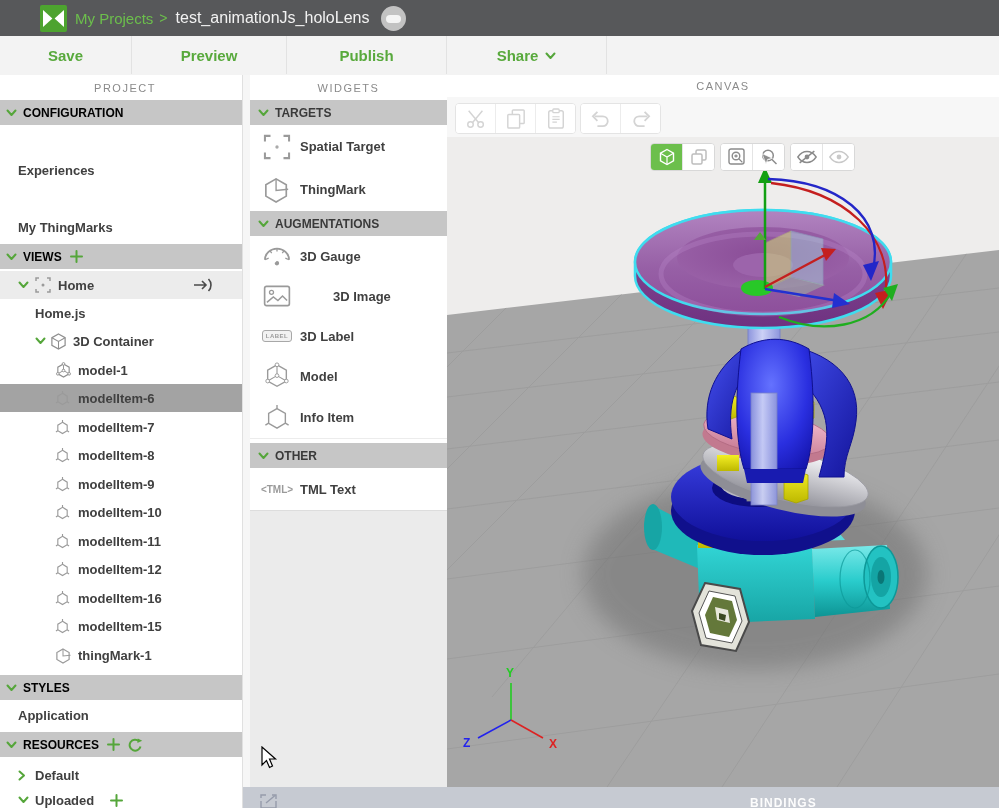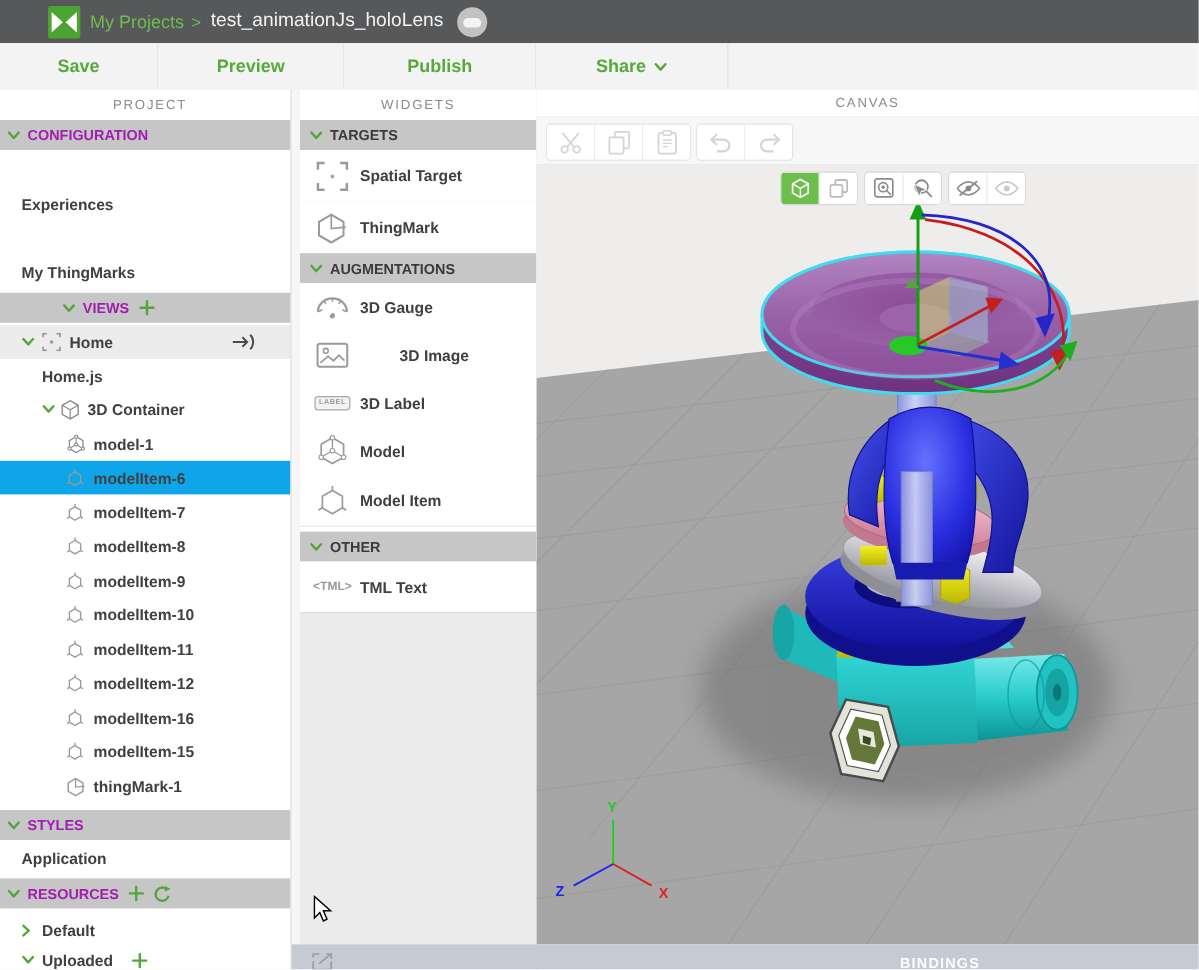--- a/index.html
+++ b/index.html
@@ -18,32 +18,32 @@
   .menubar{position:absolute;left:0;top:36px;width:999px;height:39px;background:#f3f3f3;border-bottom:1px solid #d9d9d9;}
   .mbtn{position:absolute;top:0;height:38px;display:flex;align-items:center;justify-content:center;
         color:#58a93c;font-size:15px;font-weight:700;cursor:pointer;border-right:1px solid #e2e2e2;background:#f3f3f3;}
   .mbtn .chev{margin-left:7px;margin-top:2px;}
   
   .panel-h{position:absolute;left:0;top:0;width:100%;height:25px;display:flex;align-items:center;justify-content:center;
            color:#8a8a8a;font-size:11px;letter-spacing:1.5px;background:#fff;}
   .project{position:absolute;left:0;top:75px;width:250px;height:733px;background:#fff;border-right:1px solid #cfcfcf;}
   .proj-scroll{position:absolute;right:0;top:0;width:7px;height:733px;background:#f6f6f6;border-left:1px solid #e0e0e0;}
   .secbar{position:absolute;left:0;width:243px;height:25px;background:#c6c6c6;display:flex;align-items:center;
-          color:#a21caf;font-size:12px;font-weight:700;cursor:pointer;}
+          color:#000000;font-size:12px;font-weight:700;cursor:pointer;}
   .secbar .chev{margin:0 6px 0 6px;}
   .secbar .acticon{margin-left:8px;display:inline-flex;}
   .pitem{position:absolute;left:0;width:243px;height:28px;display:flex;align-items:center;
          color:#404040;font-size:13px;font-weight:700;cursor:pointer;}
   .pitem .txt{margin-left:18px;}
   .trow{position:absolute;left:0;width:243px;height:28px;display:flex;align-items:center;
         color:#404040;font-size:13px;font-weight:700;cursor:pointer;}
   .trow .chev{position:absolute;}
   .trow .nicon{position:absolute;display:inline-flex;}
   .trow .tl{position:absolute;}
-  .row-sel{background:#0ea5e9;text-decoration:underline;}
+  .row-sel{background:#a3a3a3;text-decoration:underline;}
   .row-home{background:#ececec;}
   .viewarrow{position:absolute;right:28px;top:7px;}
   
   .widgets{position:absolute;left:250px;top:75px;width:197px;height:733px;background:#fff;border-right:1px solid #cfcfcf;}
   .wsecbar{position:absolute;left:0;width:197px;height:25px;background:#c6c6c6;display:flex;align-items:center;
            color:#3a3a3a;font-size:12px;font-weight:700;cursor:pointer;}
   .wsecbar .chev{margin:0 6px 0 8px;}
   .witem{position:absolute;left:0;width:197px;display:flex;align-items:center;background:#fff;
          border-bottom:1px solid #ececec;color:#404040;font-size:13px;font-weight:700;cursor:grab;}
   .witem .wicon{width:34px;margin-left:10px;display:inline-flex;justify-content:center;flex:none;}
@@ -123,21 +123,21 @@
         </span>
     <span>CONFIGURATION</span>
   </div>
   <div class="pitem" style="top:81px;">
         <span class="txt">Experiences</span>
       </div>
   <div class="pitem" style="top:138px;">
         <span class="txt">My ThingMarks</span>
       </div>
 
-  <div class="secbar" style="top:169px;padding-left:46px;">
+  <div class="secbar" style="top:169px;">
     <span class="chev ic">
           <svg width="11" height="8" viewBox="0 0 11 8">
             <path d="M1.5 1.5L5.5 6 9.5 1.5" fill="none" stroke="#55a63a" stroke-width="2" stroke-linecap="round" stroke-linejoin="round"></path>
           </svg>
         </span>
     <span>VIEWS</span>
     <span class="acticon ic">
           <svg width="13" height="13" viewBox="0 0 13 13">
             <path d="M6.5 1v11M1 6.5h11" stroke="#55a63a" stroke-width="2" stroke-linecap="round"></path>
           </svg>
@@ -417,21 +417,21 @@
         </span>
     <span class="wl">Model</span>
   </div>
   <div class="witem" style="top:321px;height:42px;">
     <span class="wicon ic">
           <svg width="26" height="29" viewBox="0 0 28 31">
             <path d="M14 6l9 5.2v10.4L14 27l-9-5.2V11.2z" fill="none" stroke="#9a9a9a" stroke-width="1.5"></path>
             <path d="M14 6V2M23 21.6l3.5 2.2M5 21.6l-3.5 2.2" stroke="#9a9a9a" stroke-width="1.5"></path>
           </svg>
         </span>
-    <span class="wl">Model Item</span>
+    <span class="wl">Info Item</span>
   </div>
 
   <div class="wsecbar" style="top:368px;">
     <span class="chev ic">
           <svg width="11" height="8" viewBox="0 0 11 8">
             <path d="M1.5 1.5L5.5 6 9.5 1.5" fill="none" stroke="#55a63a" stroke-width="2" stroke-linecap="round" stroke-linejoin="round"></path>
           </svg>
         </span>
     <span>OTHER</span>
   </div>

